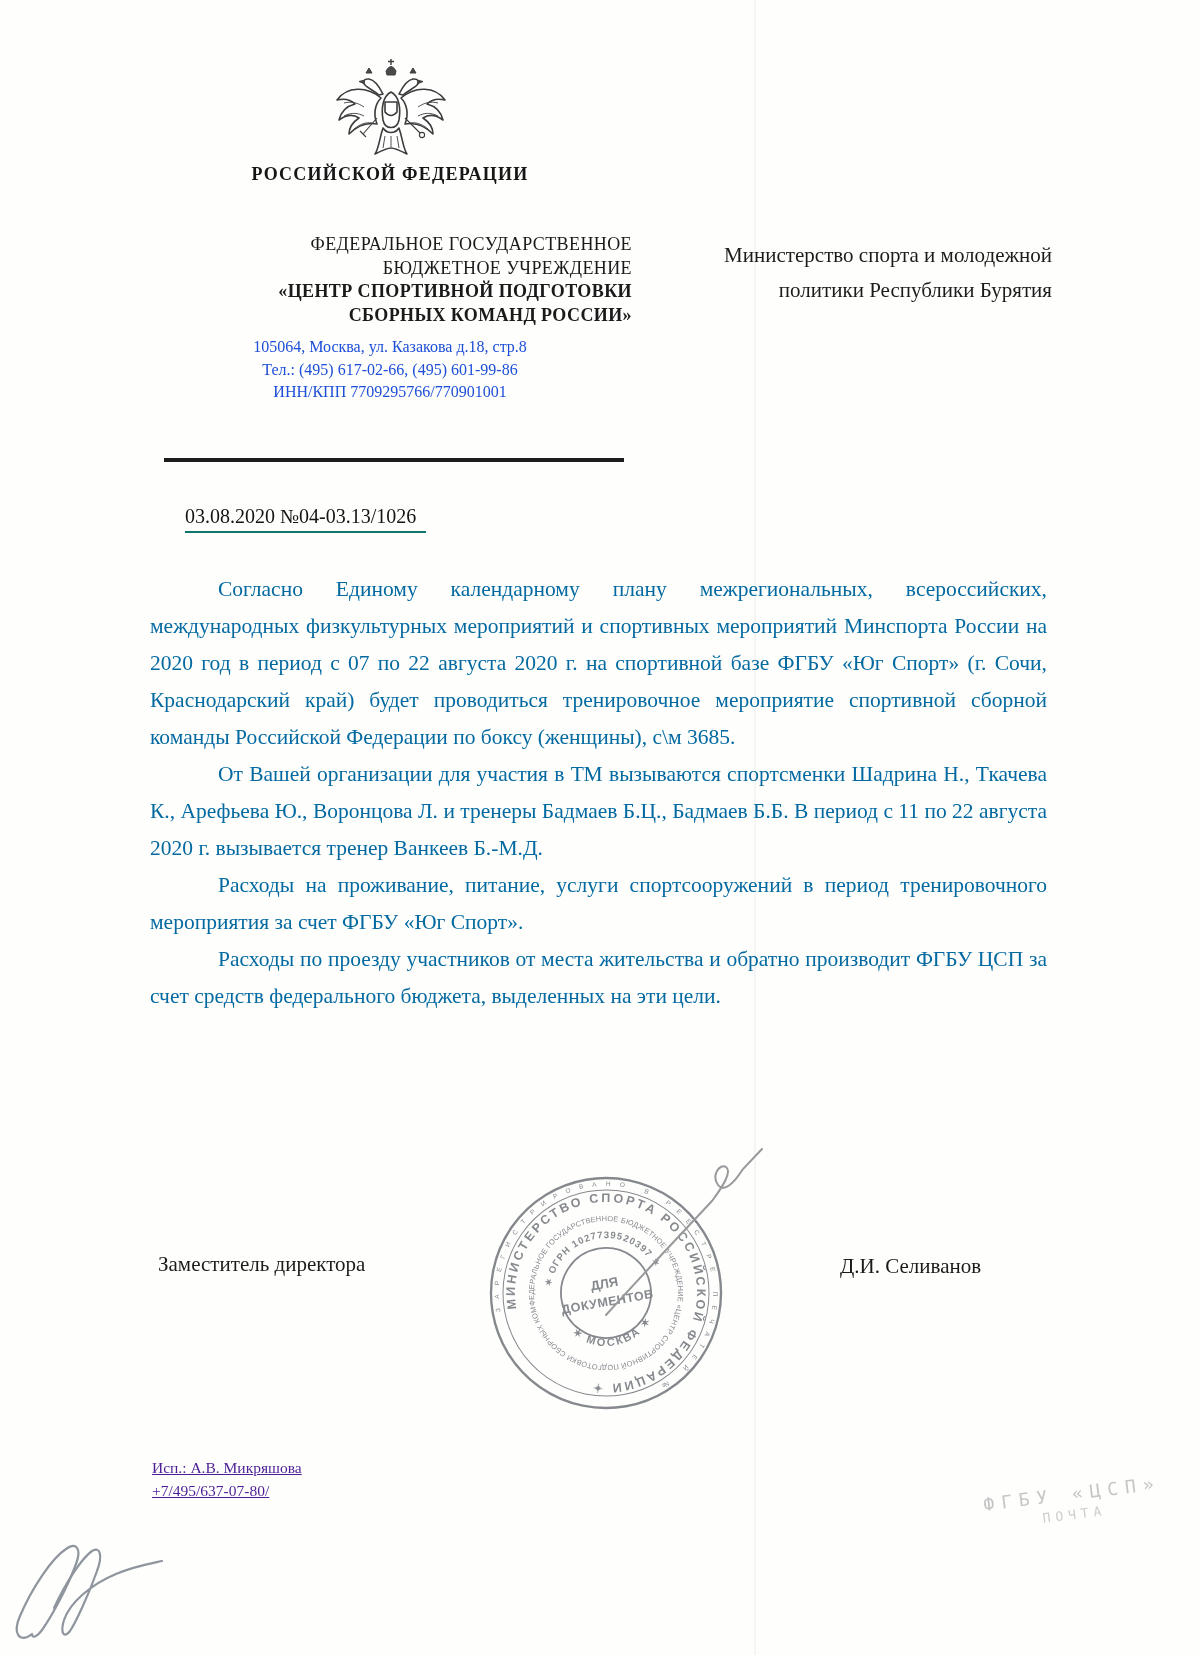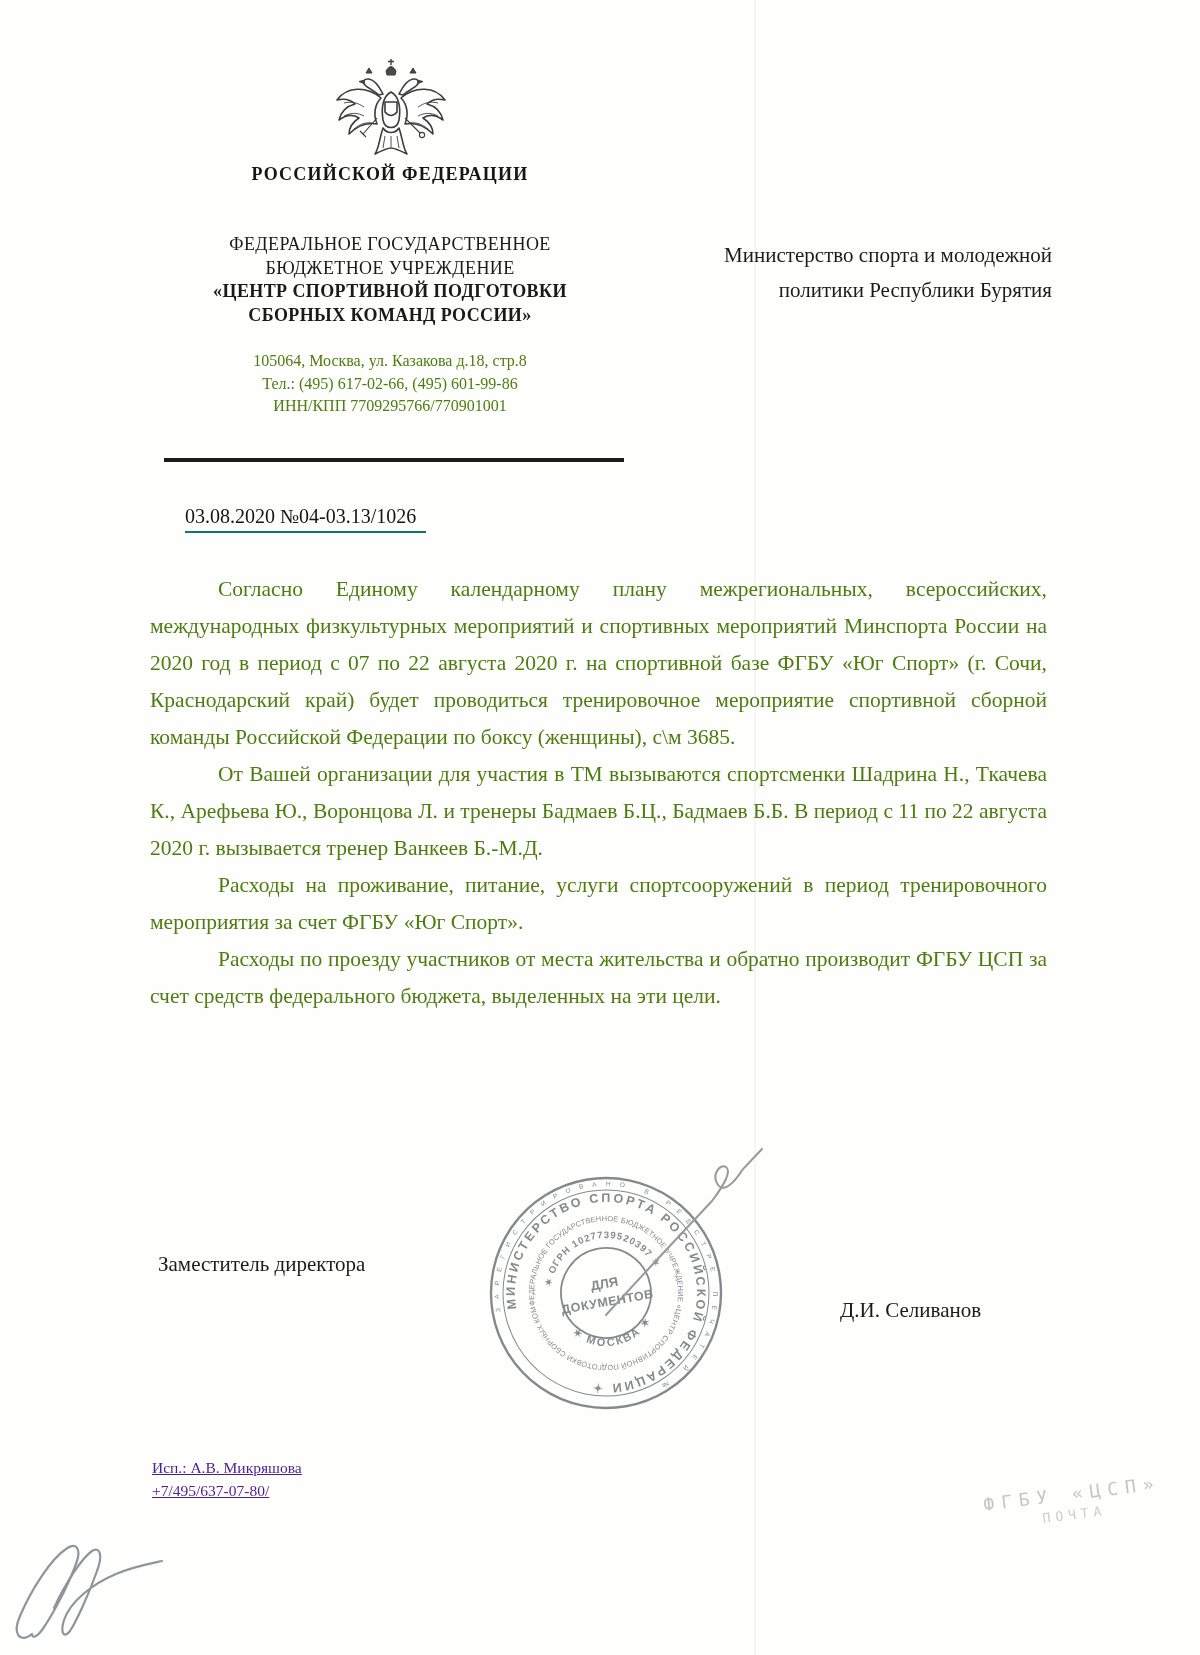--- a/index.html
+++ b/index.html
@@ -15,39 +15,39 @@
   .abs{position:absolute;}
   .keep{white-space:pre-wrap;}
   .scanline{
     left:754px;top:0;width:2px;height:100%;
     background:rgba(110,110,110,0.06);
   }
   
   .emblem{left:327px;top:55px;width:128px;height:110px;}
   .left-col{left:148px;width:484px;text-align:center;}
   .ministry{top:163px;font-weight:bold;font-size:18px;letter-spacing:1.2px;line-height:22px;color:#161616;}
-  .org{top:233px;font-size:18px;letter-spacing:.4px;line-height:23.5px;color:#1a1a1a;}
+  .org{top:233px;font-size:18px;letter-spacing:.4px;line-height:23.5px;color:#1a1a1a;text-align:right;}
   .org .b{font-weight:bold;}
-  .contacts{top:350px;font-size:16px;line-height:22.5px;color:#4d7c0f;}
+  .contacts{top:336px;font-size:16px;line-height:22.5px;color:#1d4ed8;}
   .divider{left:164px;top:458px;width:460px;height:4px;background:#1c1c1c;}
   .recipient{left:622px;top:238px;width:430px;text-align:right;font-size:21px;line-height:35px;color:#1b1b1b;}
   
   .ref{
     left:185px;top:505px;font-size:20px;color:#141414;
     border-bottom:2px solid #0f766e;padding:0 10px 3px 0;
   }
   
   .body-text{
     left:150px;top:571px;width:897px;
-    font-size:21.5px;line-height:37px;text-align:justify;color:#4d7c0f;
+    font-size:21.5px;line-height:37px;text-align:justify;color:#0369a1;
   }
   .body-text p{margin:0;text-indent:68px;}
   
   .sig-title{left:158px;top:1252px;font-size:21px;color:#1b1b1b;}
-  .sig-name{left:840px;top:1254px;font-size:21px;color:#1b1b1b;margin-top:44px;}
+  .sig-name{left:840px;top:1254px;font-size:21px;color:#1b1b1b;}
   
   .stamp{left:484px;top:1171px;width:244px;height:244px;transform:rotate(-10deg);opacity:.88;}
   .stamp text{font-family:"Liberation Sans", sans-serif;}
   .penstroke{left:560px;top:1125px;width:230px;height:215px;}
   
   .executor{left:152px;top:1456px;font-size:15.5px;line-height:23px;color:#4c1d95;text-decoration:underline;}
   .mail-stamp{
     left:958px;top:1483px;width:230px;text-align:center;
     transform:rotate(-7deg);
     font-family:"DejaVu Sans Mono", monospace;

